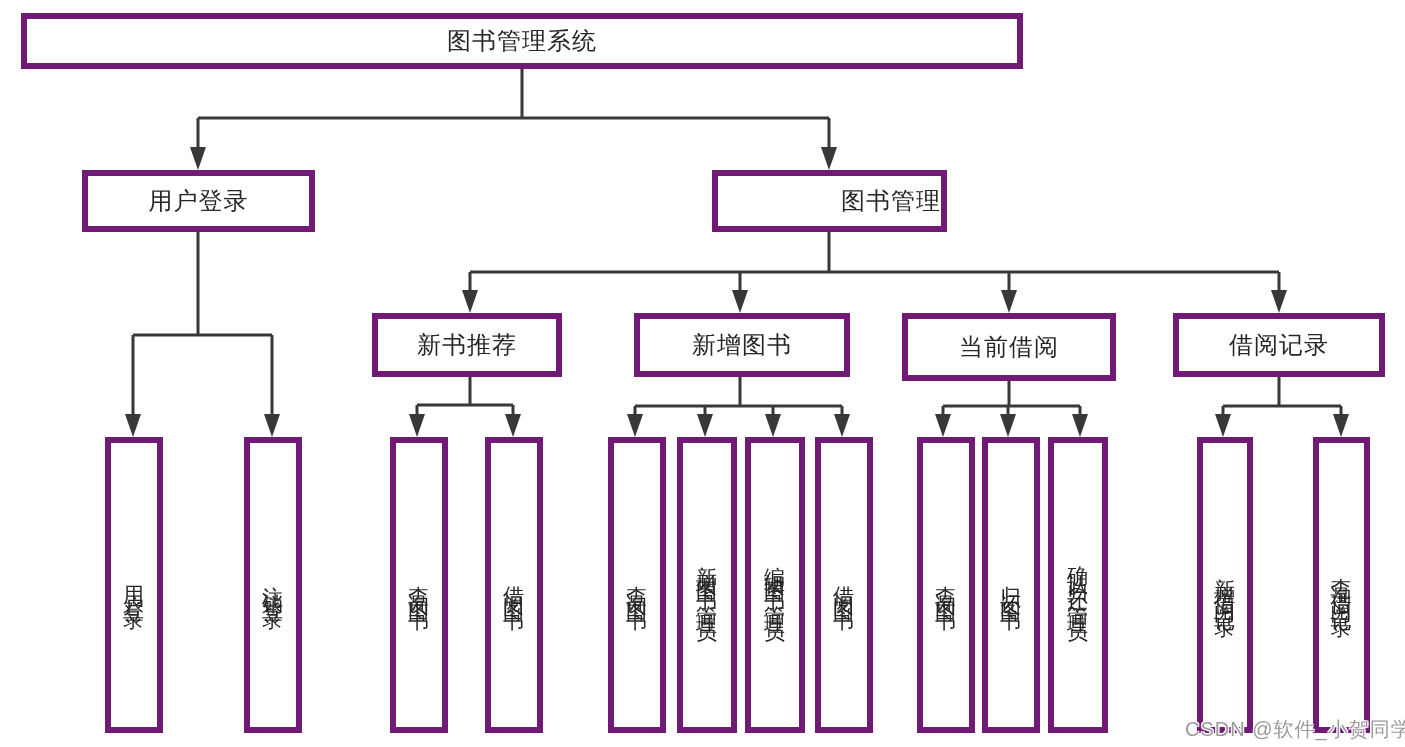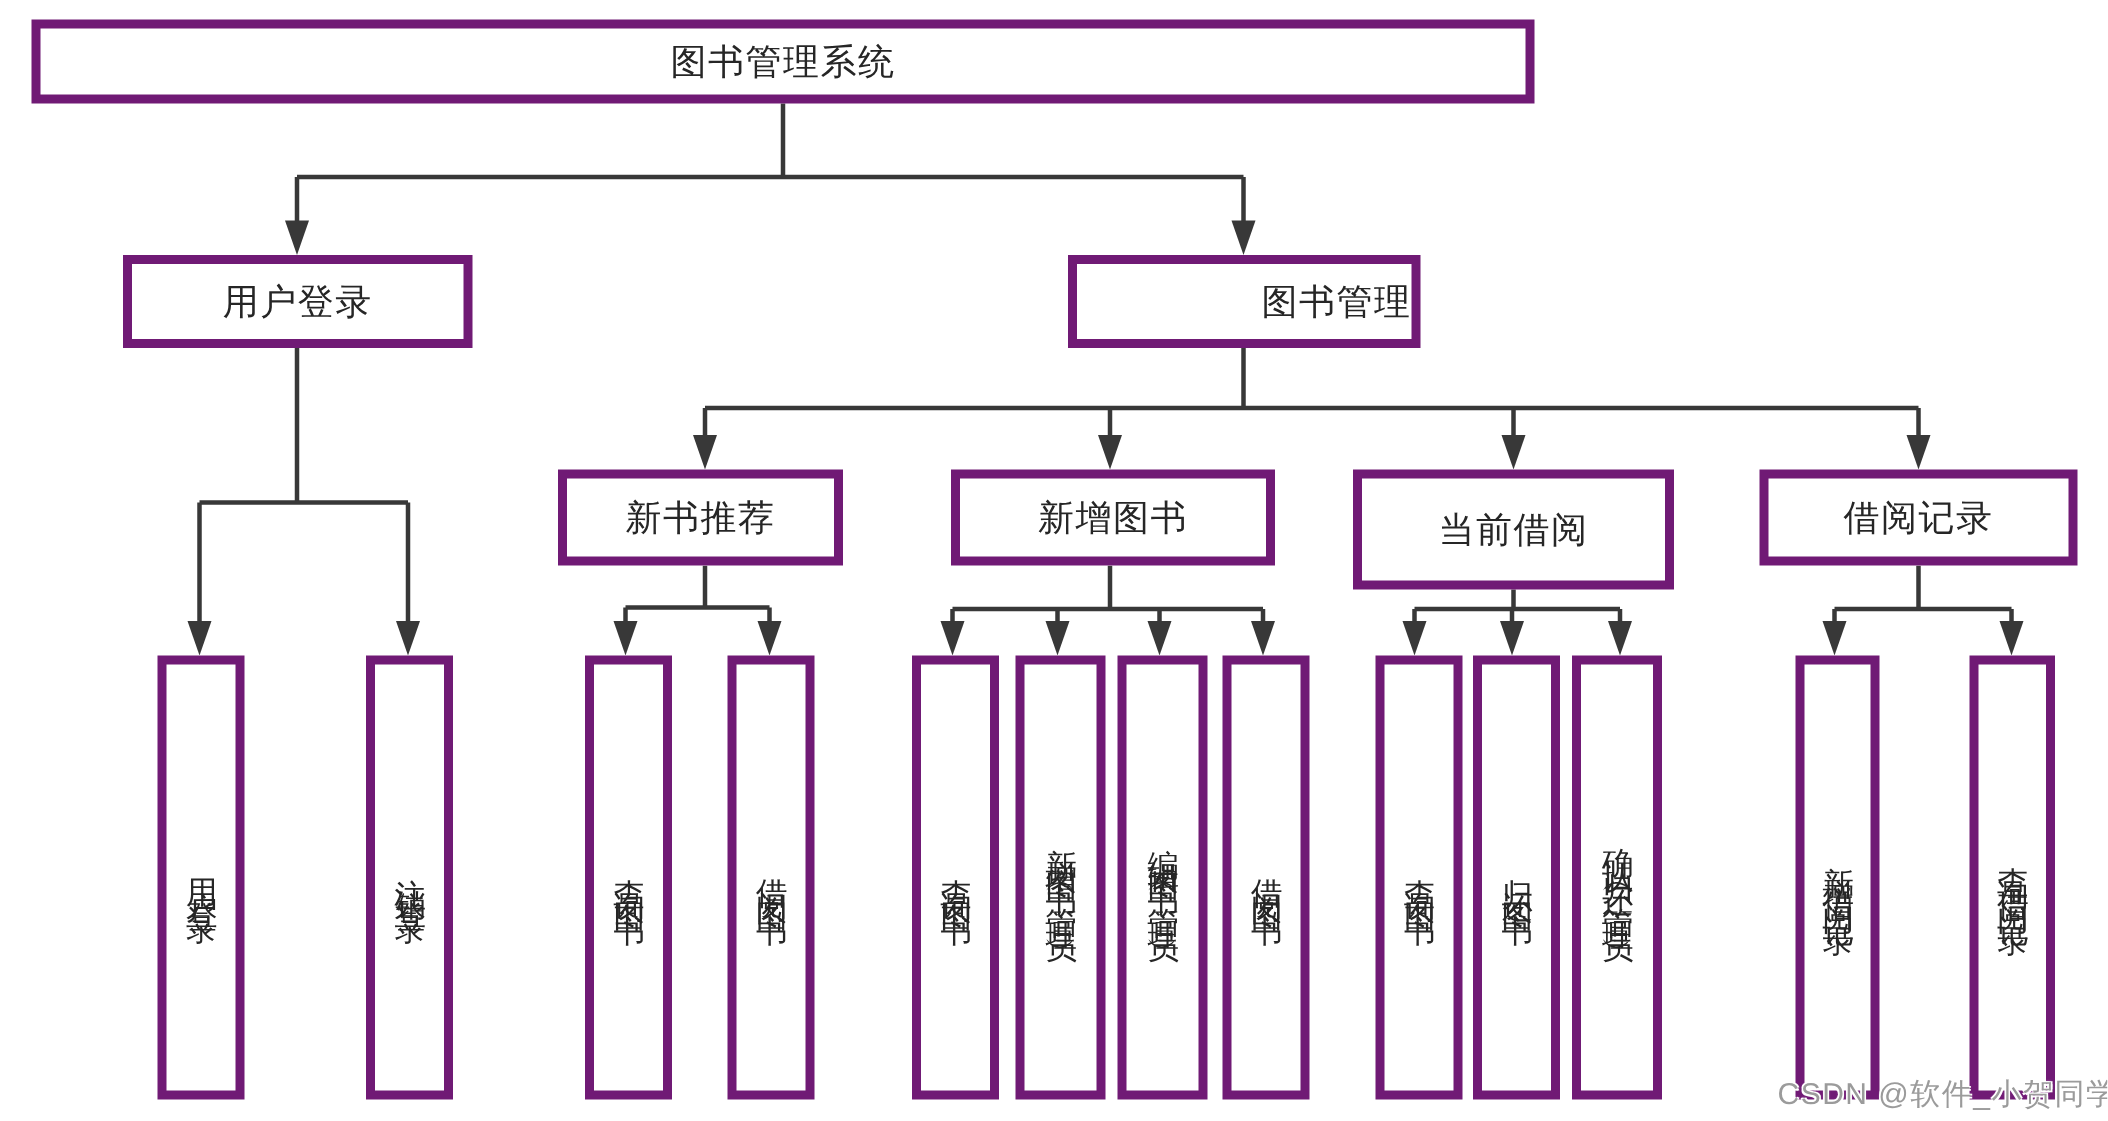--- a/index.html
+++ b/index.html
@@ -114,21 +114,21 @@
   <div class="node hbox" style="left:712px; top:170px; width:235px; height:62px;justify-content:flex-end;">
     <span>图书管理</span>
   </div>
 
   <div class="node hbox" style="left:362px; top:313px; width:190px; height:64px;margin-left:10px;">
     <span>新书推荐</span>
   </div>
   <div class="node hbox" style="left:634px; top:313px; width:216px; height:64px;">
     <span>新增图书</span>
   </div>
-  <div class="node hbox" style="left:902px; top:313px; width:214px; height:80px;">
+  <div class="node hbox" style="left:902px; top:313px; width:214px; height:68px;">
     <span>当前借阅</span>
   </div>
   <div class="node hbox" style="left:1173px; top:313px; width:212px; height:64px;">
     <span>借阅记录</span>
   </div>
 
   <div class="node vbox" style="left:105px; top:437px; width:58px; height:296px;">
     <span>用户登录</span>
   </div>
   <div class="node vbox" style="left:244px; top:437px; width:58px; height:296px;">

